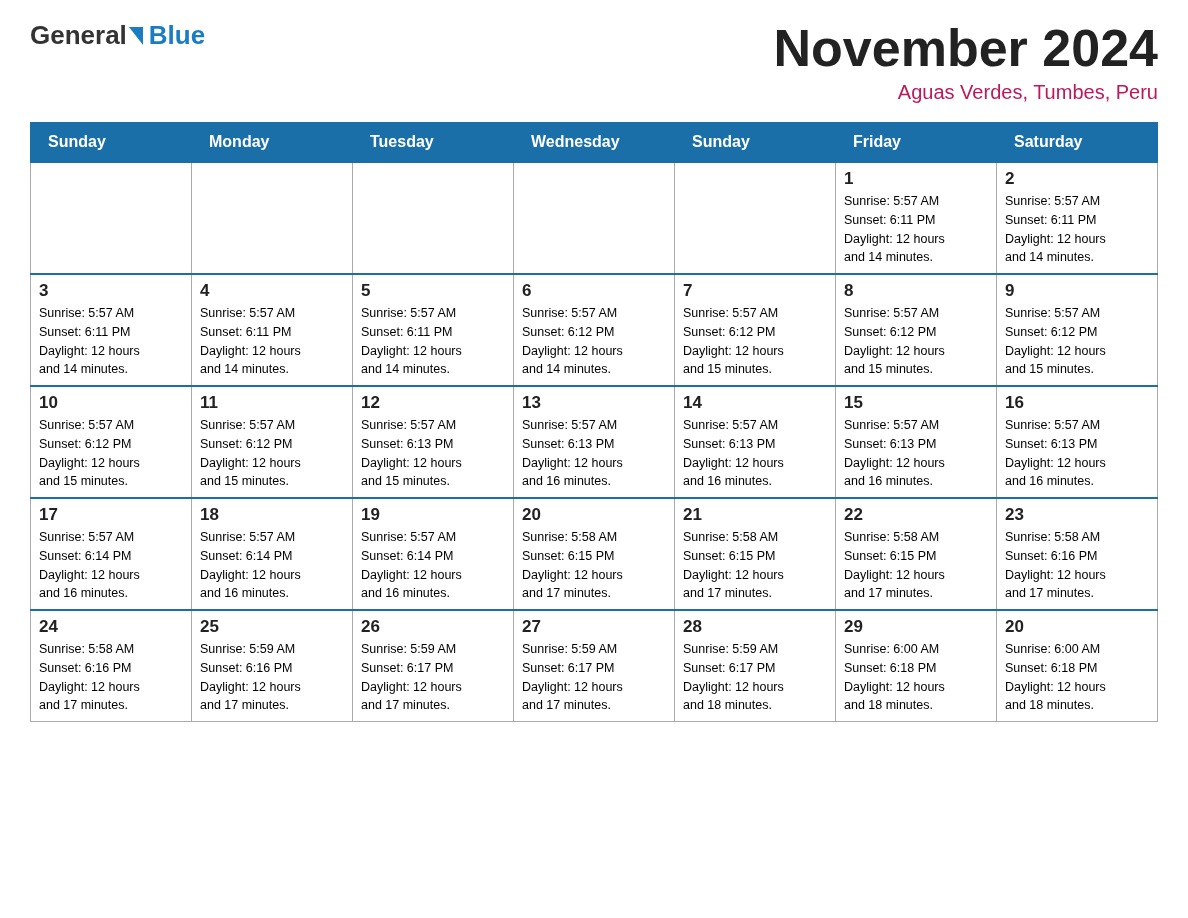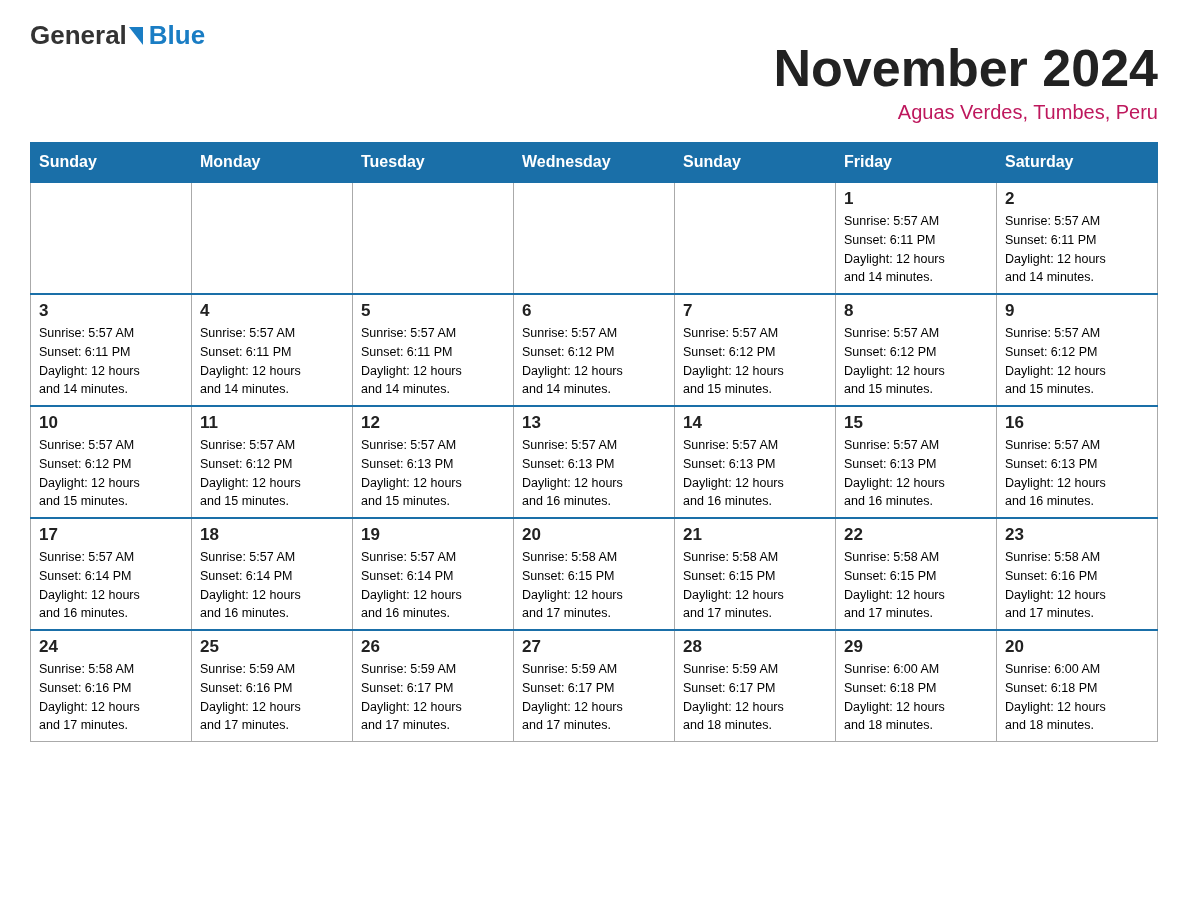--- a/index.html
+++ b/index.html
@@ -44,38 +44,37 @@
       margin-left: 2px;
     }
     .title-block {
       text-align: right;
     }
     .month-title {
       font-size: 52px;
       font-weight: bold;
       color: #222;
       line-height: 1.1;
-      margin-top: 20px;
     }
     .subtitle {
       font-size: 20px;
       color: #be185d;
       margin-top: 4px;
     }
     .calendar {
       width: 100%;
       border-collapse: collapse;
       border: 1px solid #999;
     }
     .calendar th {
       background-color: #1a6fa8;
       color: #fff;
       font-size: 16px;
       font-weight: bold;
-      padding: 10px 8px;
+      padding: 10px 17px;
       text-align: left;
       border: 1px solid #1a6fa8;
       margin-left: 40px;
     }
     .calendar td {
       vertical-align: top;
       border: 1px solid #aaa;
       padding: 6px 8px;
       width: 14.28%;
       min-height: 110px;

